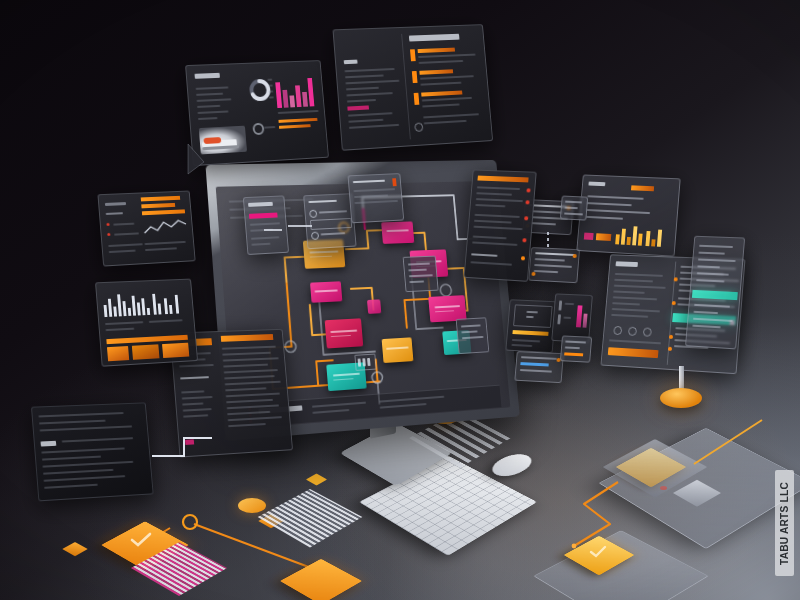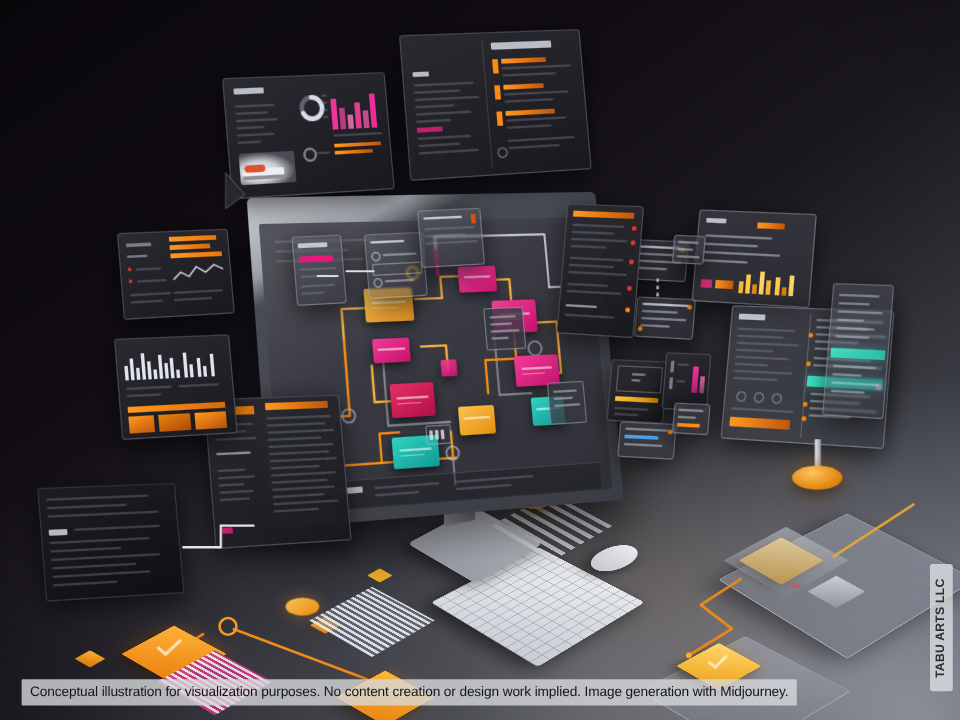--- a/index.html
+++ b/index.html
@@ -689,20 +689,17 @@
     <div class="isoRs panel pglass" style="left:0;top:0;width:30px;height:24px;">
       <div class="tl" style="left:3px;top:4px;width:22px;"></div>
       <div class="tl" style="left:3px;top:10px;width:16px;"></div>
       <div class="bar" style="left:3px;top:16px;width:20px;height:3px;background:#ff8a10;"></div>
     </div>
   </div>
 
   <div class="l" style="left:0;top:0;width:800px;height:600px;pointer-events:none;
        background:radial-gradient(ellipse 115% 105% at 50% 48%, rgba(0,0,0,0) 52%, rgba(0,0,0,.42) 100%);"></div>
 
-  <div id="caption">
-    <span>Conceptual illustration for visualization purposes. No content creation or design work implied. Image generation with Midjourney.</span>
-  </div>
   <div id="watermark">
     <span>TABU ARTS LLC</span>
   </div>
 
 </div>
 
 </body></html>

